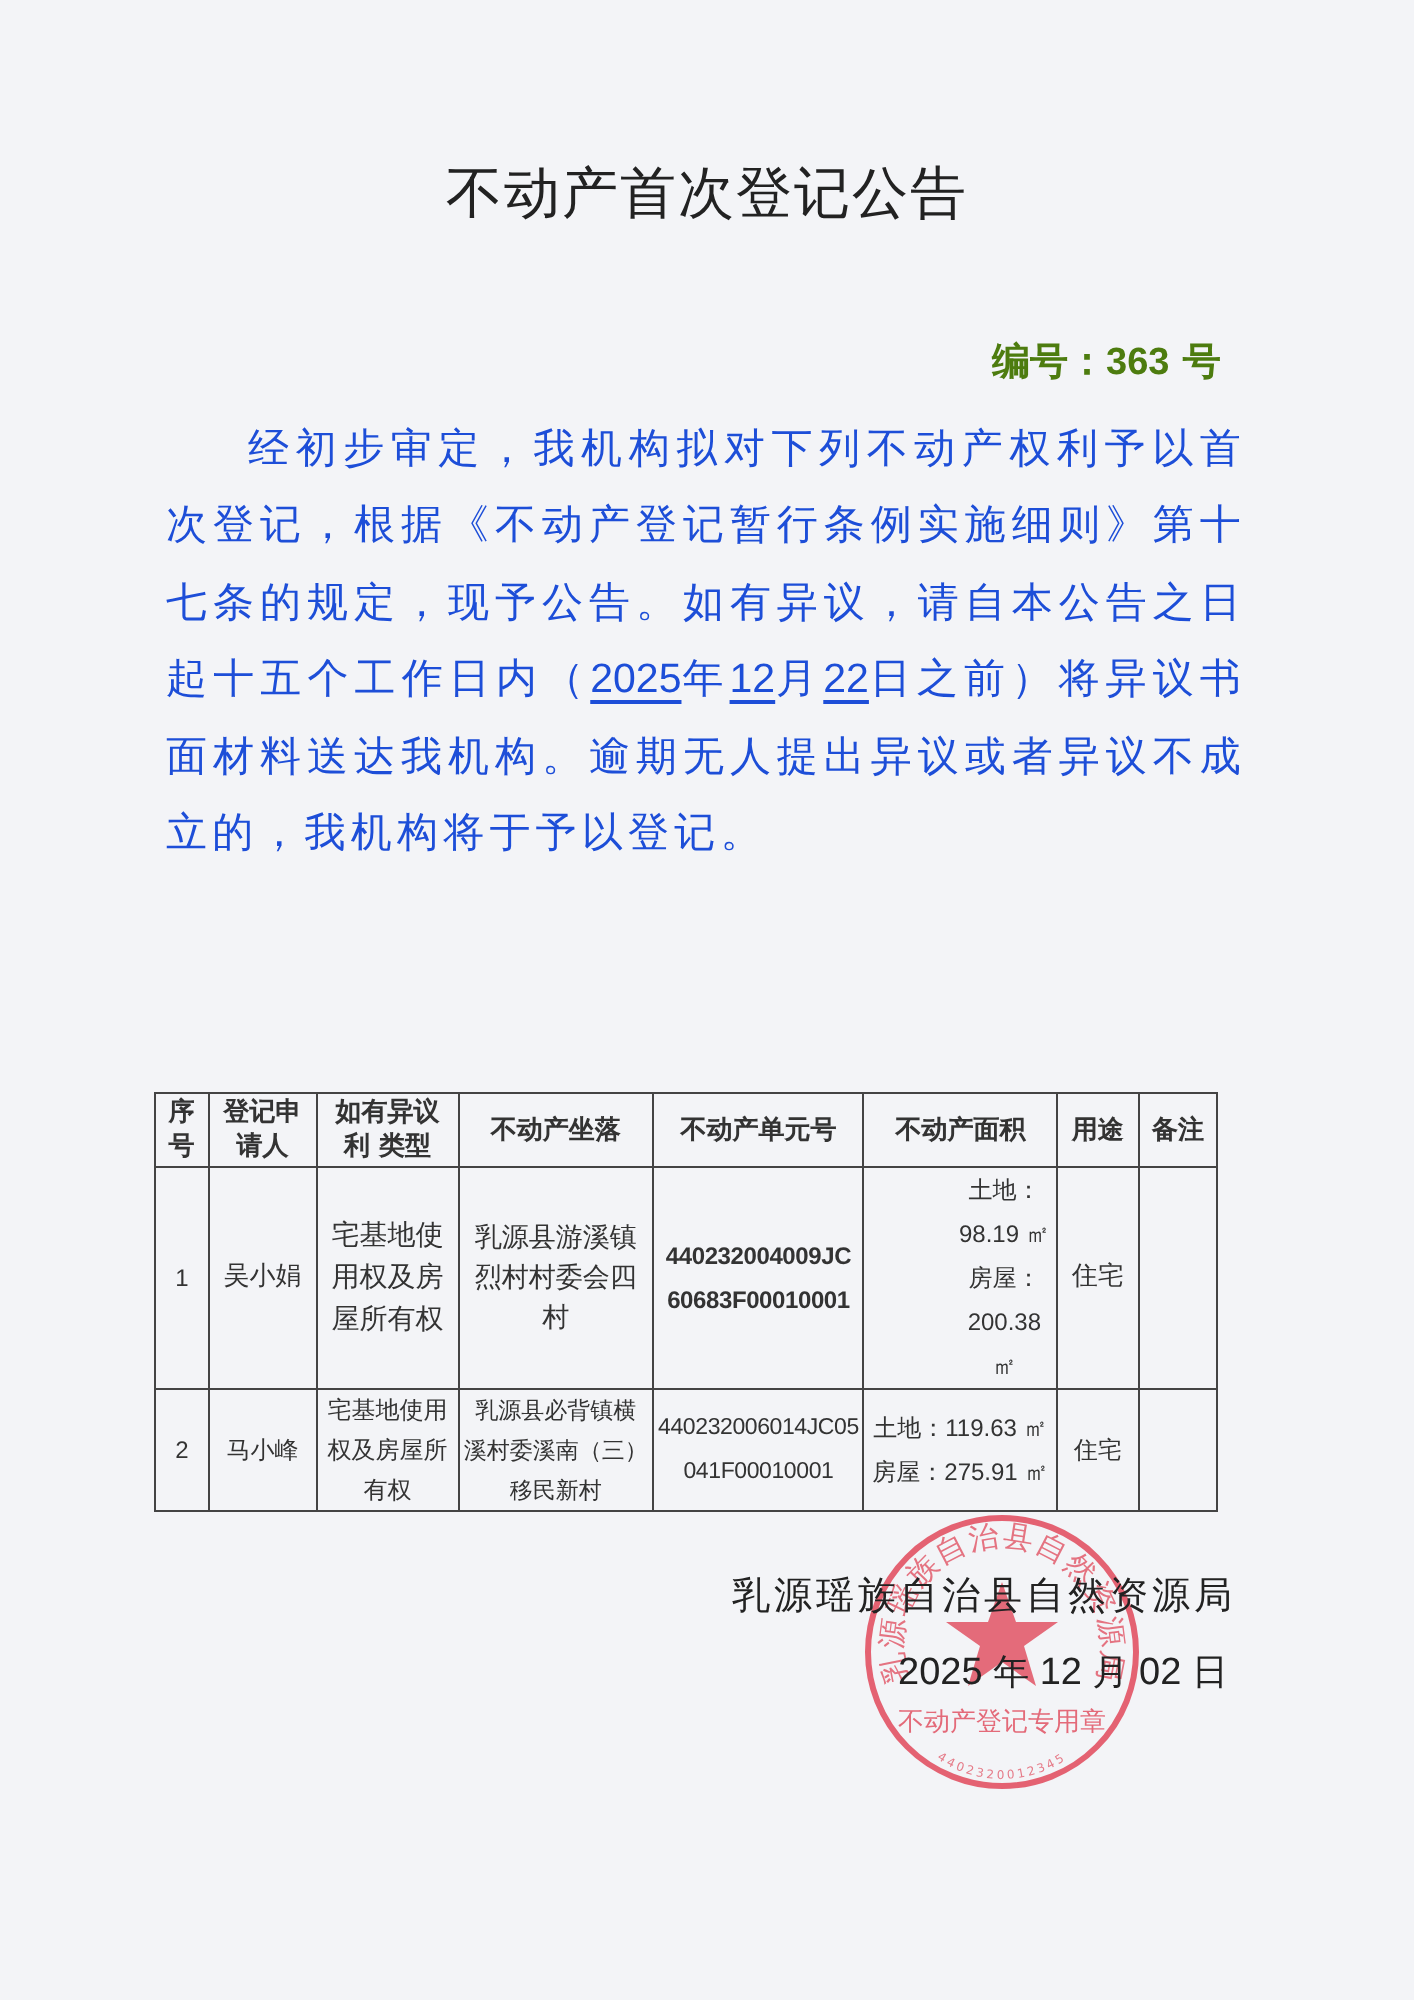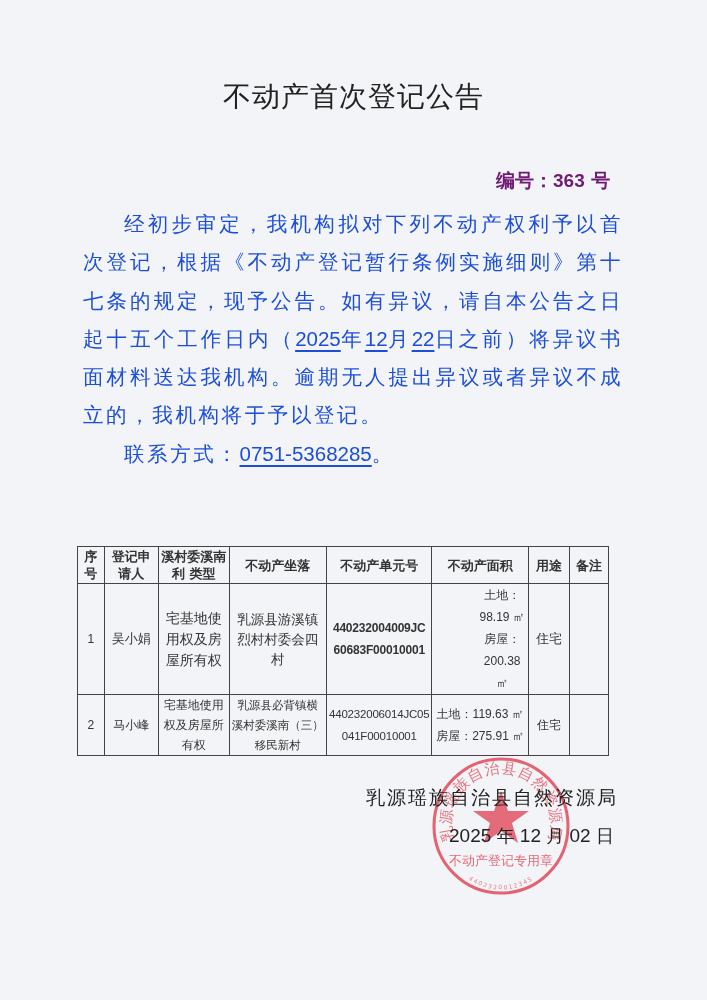--- a/index.html
+++ b/index.html
@@ -11,21 +11,21 @@
     color: #1e1e1e;
   }
   .title {
     position: absolute; left: 0; width: 707px; top: 78px;
     text-align: center; font-size: 28px; letter-spacing: 1px;
     font-family: "DejaVu Sans", "Liberation Sans", sans-serif;
     font-weight: normal; color: #222;
   }
   .docno {
     position: absolute; left: 496px; top: 168px;
-    font-size: 19px; font-weight: bold; color: #701a75;
+    font-size: 19px; font-weight: bold; color: #4d7c0f;
   }
   .body-text {
     position: absolute; left: 83px; width: 540px; top: 205px;
     font-size: 20.5px; line-height: 38.3px; letter-spacing: 2.6px;
     text-align: justify; color: #1d4ed8;
   }
   .body-text p { margin: 0; text-indent: 41px; }
   .u { text-decoration: underline; text-underline-offset: 4px;
        font-family: "Liberation Sans", sans-serif; letter-spacing: 0; }
   .u-cn { text-decoration: underline; text-underline-offset: 4px; }
@@ -65,39 +65,38 @@
 </style>
 </head>
 <body>
 
 <div class="title">不动产首次登记公告</div>
 
 <div class="docno"><span>编号：</span><span style="font-family:'Liberation Sans',sans-serif;">363</span><span> 号</span></div>
 
 <div class="body-text">
   <p><span>经初步审定，我机构拟对下列不动产权利予以首次登记，根据《不动产登记暂行条例实施细则》第十七条的规定，现予公告。如有异议，请自本公告之日起十五个工作日内（</span><span class="u">2025</span><span>年</span><span class="u">12</span><span>月</span><span class="u">22</span><span>日之前）将异议书面材料送达我机构。逾期无人提出异议或者异议不成立的，我机构将于予以登记。</span></p>
-  <p><span>联系方式：</span><span class="u">0751-5368285</span><span>。</span></p>
 </div>
 
 <table class="reg">
   <colgroup>
     <col style="width:27px">
       <col style="width:56px">
       <col style="width:73px">
       <col style="width:100px">
     <col style="width:97px">
       <col style="width:97px">
       <col style="width:42px">
       <col style="width:40px">
   </colgroup>
   <thead>
     <tr>
       <th><span>序</span><br><span>号</span></th>
       <th><span>登记申</span><br><span>请人</span></th>
-      <th><span>溪村委溪南</span><br><span>利 类型</span></th>
+      <th><span>如有异议</span><br><span>利 类型</span></th>
       <th>不动产坐落</th>
       <th>不动产单元号</th>
       <th>不动产面积</th>
       <th>用途</th>
       <th>备注</th>
     </tr>
   </thead>
   <tbody>
     <tr class="r1">
       <td class="num">1</td>

